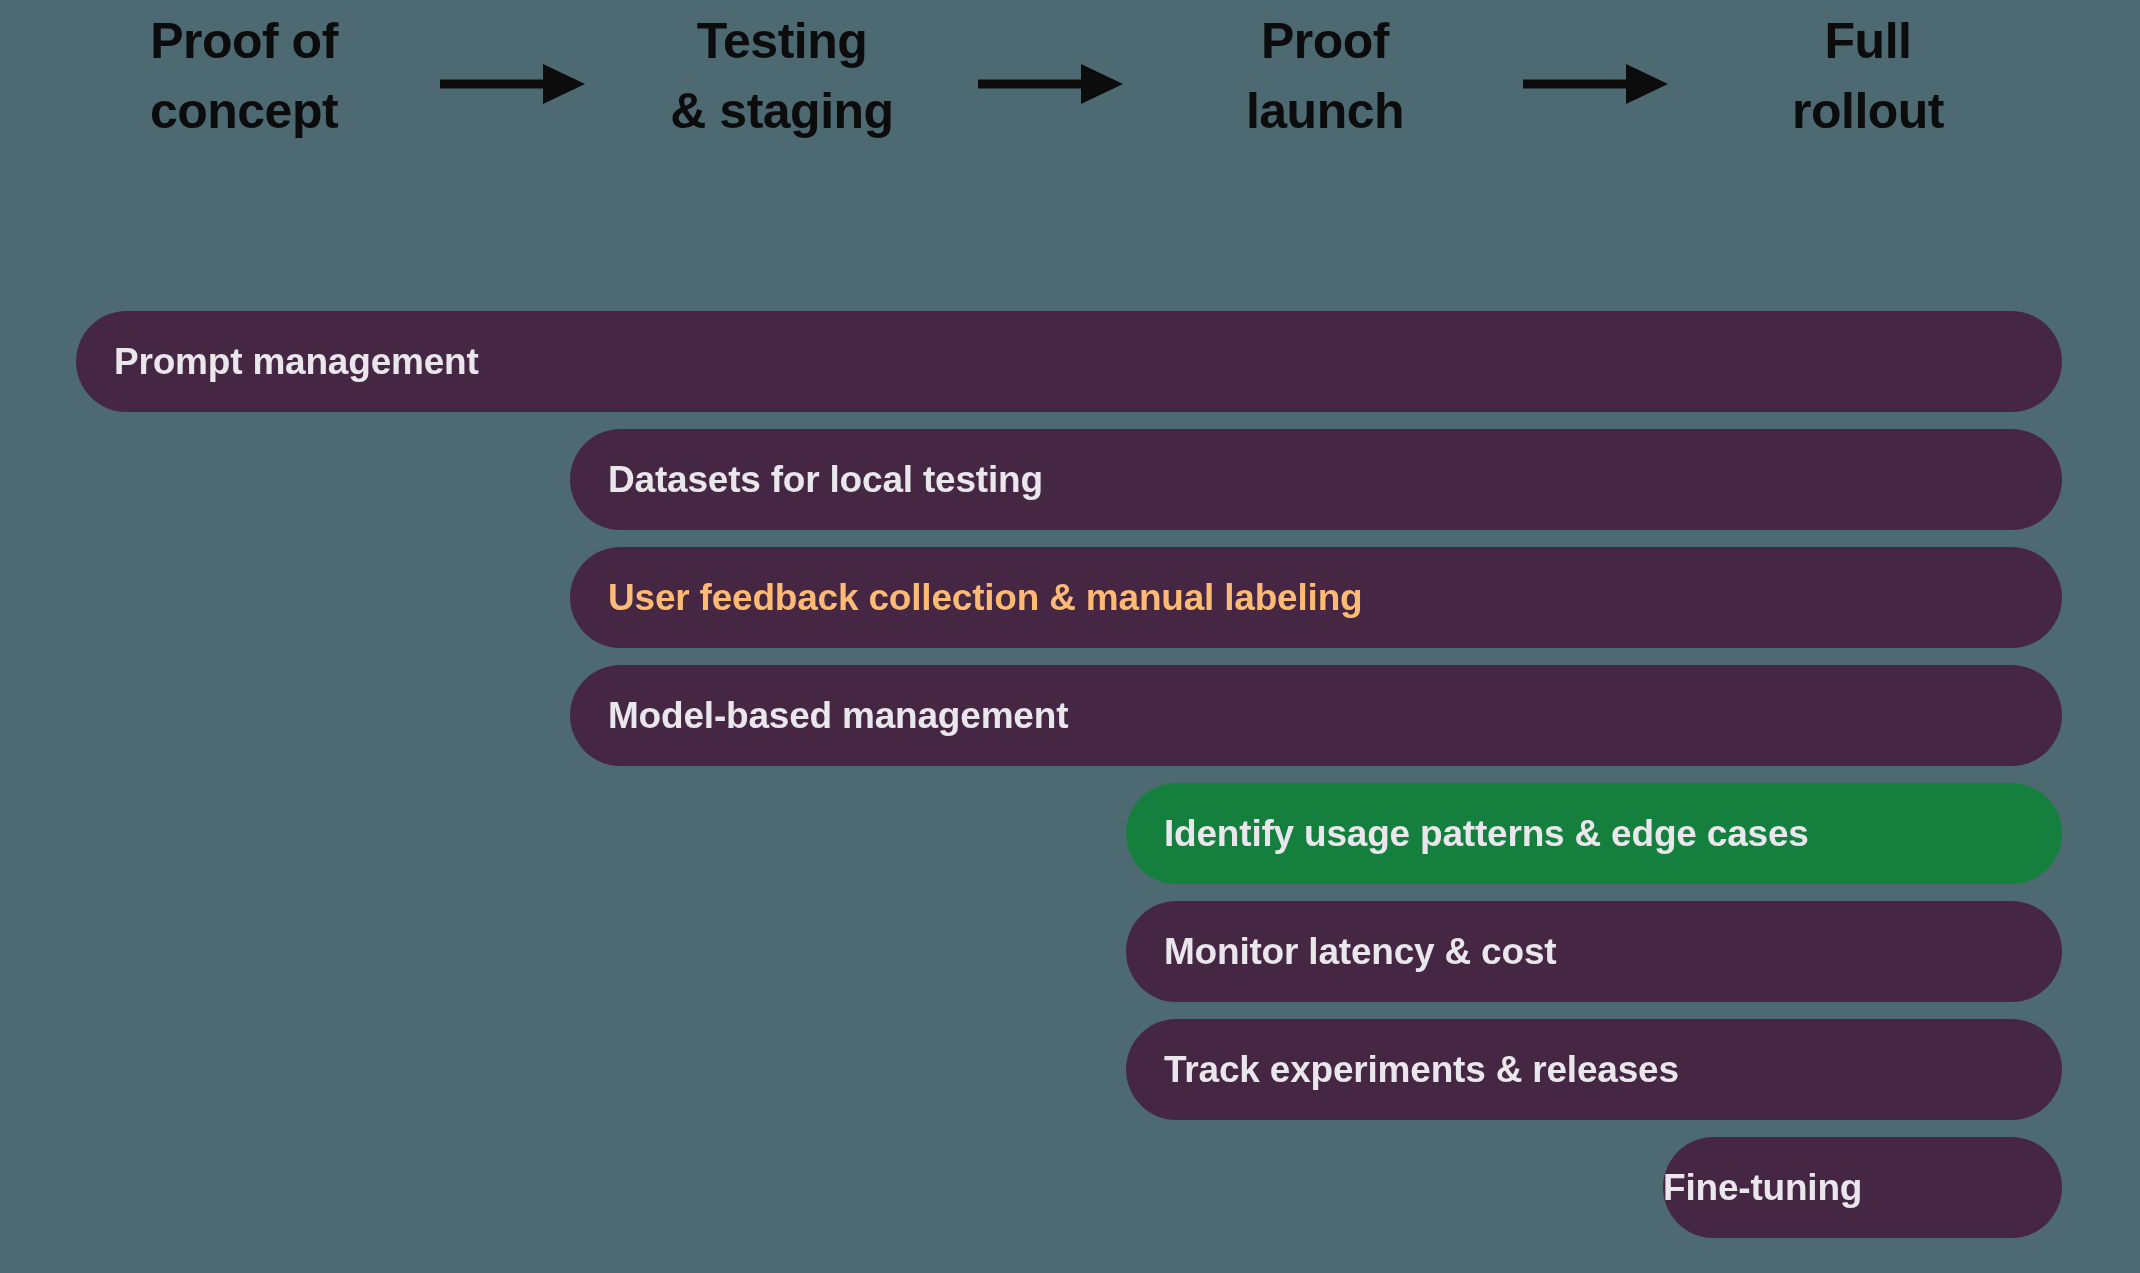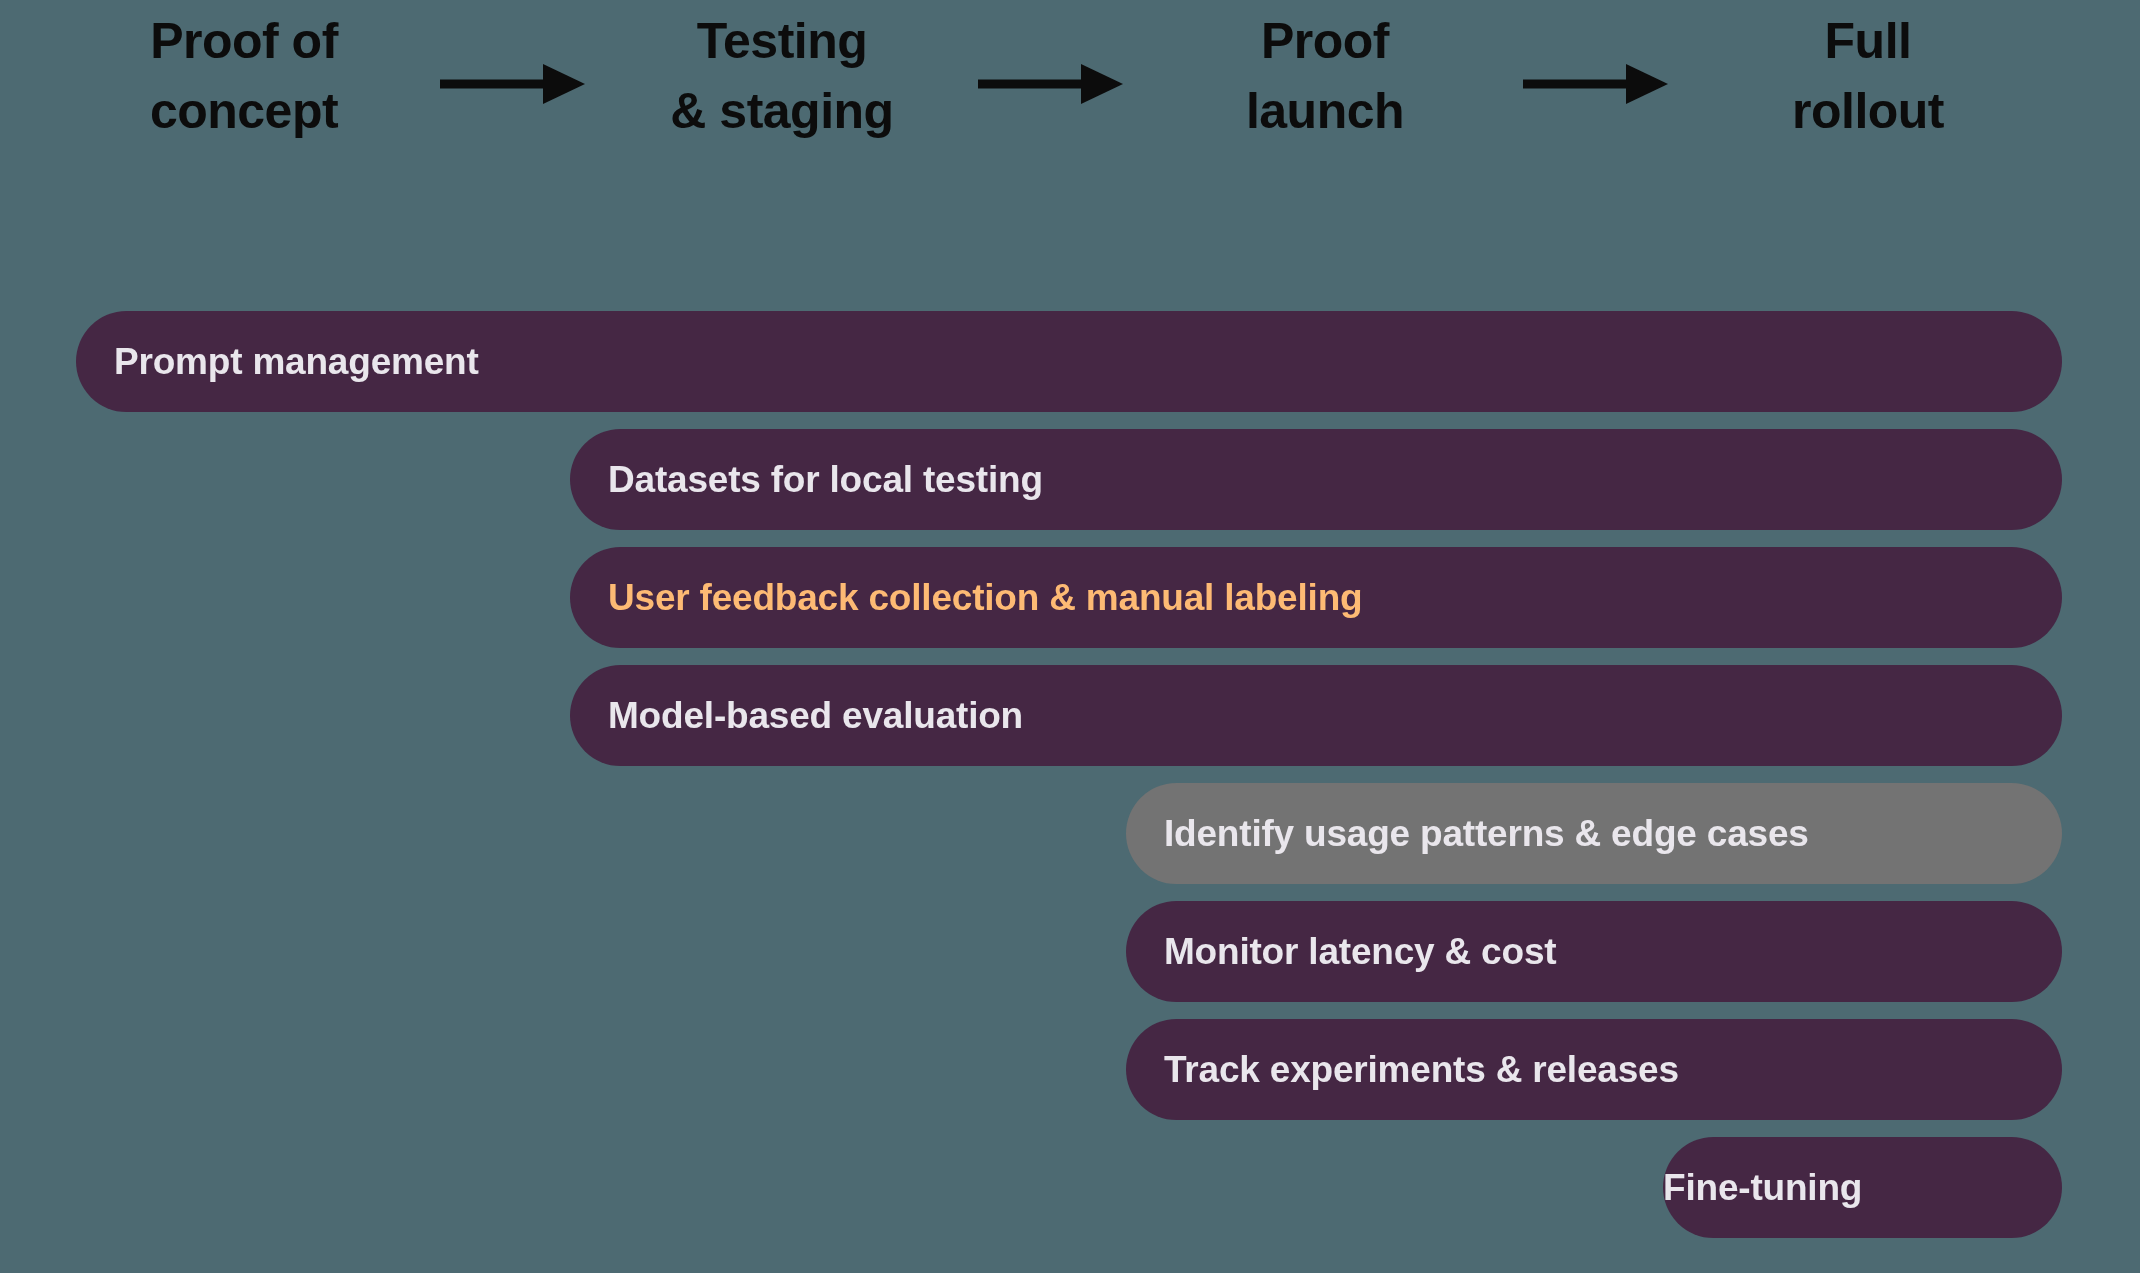--- a/index.html
+++ b/index.html
@@ -120,23 +120,23 @@
       <div class="bar align-left" style="left: 570px; width: 1492px; top: 429px; background: rgb(69, 39, 68);">
         <span class="bar-label" style="color: rgb(233, 230, 236);">Datasets for local testing</span>
       </div>
       <div class="bar align-left" style="left: 76px; width: 1986px; top: 311px; background: rgb(69, 39, 68);">
         <span class="bar-label" style="color: rgb(233, 230, 236);">Prompt management</span>
       </div>
       <div class="bar align-left" style="left: 570px; width: 1492px; top: 547px; background: rgb(69, 39, 68);">
         <span class="bar-label" style="color: #fdba74;">User feedback collection &amp; manual labeling</span>
       </div>
       <div class="bar align-left" style="left: 570px; width: 1492px; top: 665px; background: rgb(69, 39, 68);">
-        <span class="bar-label" style="color: rgb(233, 230, 236);">Model-based evaluation</span>
+        <span class="bar-label" style="color: rgb(233, 230, 236);">Model-based management</span>
       </div>
-      <div class="bar align-left" style="left: 1126px; width: 936px; top: 783px; background: #737373;">
+      <div class="bar align-left" style="left: 1126px; width: 936px; top: 783px; background: #15803d;">
         <span class="bar-label" style="color: rgb(233, 230, 236);">Identify usage patterns &amp; edge cases</span>
       </div>
       <div class="bar align-left" style="left: 1126px; width: 936px; top: 901px; background: rgb(69, 39, 68); text-align: right;">
         <span class="bar-label" style="color: rgb(233, 230, 236);">Monitor latency &amp; cost</span>
       </div>
       <div class="bar align-left" style="left: 1126px; width: 936px; top: 1019px; background: rgb(69, 39, 68);">
         <span class="bar-label" style="color: rgb(233, 230, 236);">Track experiments &amp; releases</span>
       </div>
       <div class="bar align-center" style="left: 1663px; width: 399px; top: 1137px; background: rgb(69, 39, 68);">
         <span class="bar-label" style="color: rgb(233, 230, 236);">Fine-tuning</span>

